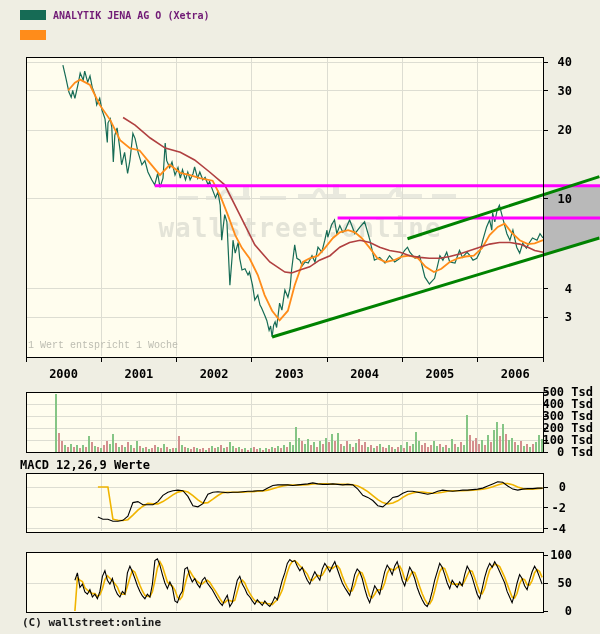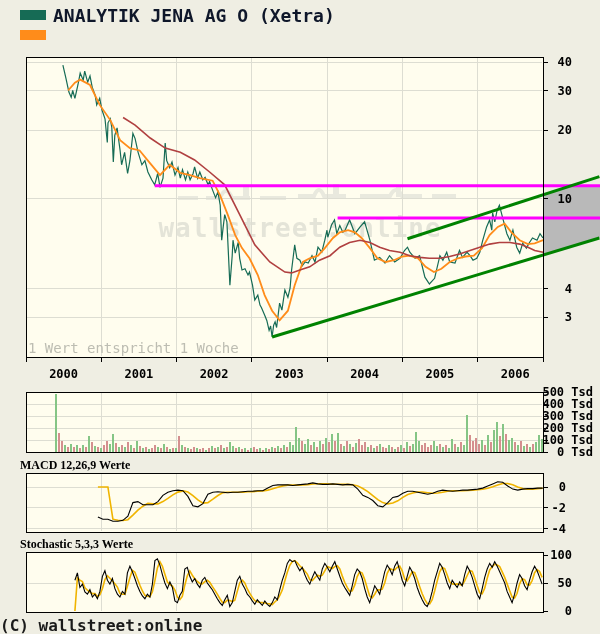--- a/index.html
+++ b/index.html
@@ -5,26 +5,26 @@
   html,body{margin:0;padding:0;}
   .page{
     position:relative;width:600px;height:634px;
     background:#efeee3;overflow:hidden;
     font-family:"DejaVu Sans Mono","Liberation Mono",monospace;
   }
   svg{position:absolute;left:0;top:0;}
   .legend{position:absolute;left:20px;top:5px;}
   .legend-row{display:flex;align-items:center;height:20px;}
   .swatch{width:26px;height:10px;margin-right:7px;}
-  .legend-label{font-size:18px;font-weight:bold;color:#0f172a;white-space:pre;}
-  .panel-title{position:absolute;font-size:12px;font-weight:bold;color:#000;white-space:pre;font-family:Liberation Serif, serif;}
+  .legend-label{font-size:10px;font-weight:bold;color:#701a75;white-space:pre;}
+  .panel-title{position:absolute;font-size:12px;font-weight:bold;color:#000;white-space:pre;}
   #macd-title{left:20px;top:458px;}
   #stoch-title{left:20px;top:537px;}
-  .note{position:absolute;left:28px;top:340px;font-size:14px;color:#bdbdb2;white-space:pre;}
-  .footer{position:absolute;left:0;top:616px;font-size:16px;font-weight:bold;color:#1a1a1a;white-space:pre;}
+  .note{position:absolute;left:28px;top:340px;font-size:10px;color:#bdbdb2;white-space:pre;font-family:Liberation Mono, monospace;}
+  .footer{position:absolute;left:22px;top:616px;font-size:11px;font-weight:bold;color:#1a1a1a;white-space:pre;}
   text{font-family:"DejaVu Sans Mono","Liberation Mono",monospace;}
   .ticklbl{font-size:12px;font-weight:bold;fill:#000;}
   .wmark{font-size:26px;font-weight:bold;fill:#e4e4d8;letter-spacing:1px;}
 </style>
 </head>
 <body>
 
 <div class="page">
 
   <svg id="chart" width="600" height="634">
@@ -323,17 +323,16 @@
     <div class="legend-row">
       <div class="swatch" style="background: rgb(22, 107, 85);"></div>
       <div class="legend-label">ANALYTIK JENA AG O (Xetra)</div>
     </div>
     <div class="legend-row">
       <div class="swatch" style="background: rgb(255, 140, 26);"></div>
     </div>
   </div>
 
   <div class="panel-title" id="macd-title">MACD 12,26,9 Werte</div>
-  <div class="panel-title" id="stoch-title">Stochastic 5,3,3 Werte</div>
   <div class="note">1 Wert entspricht 1 Woche</div>
   <div class="footer">(C) wallstreet:online</div>
 
 </div>
 
 </body></html>

